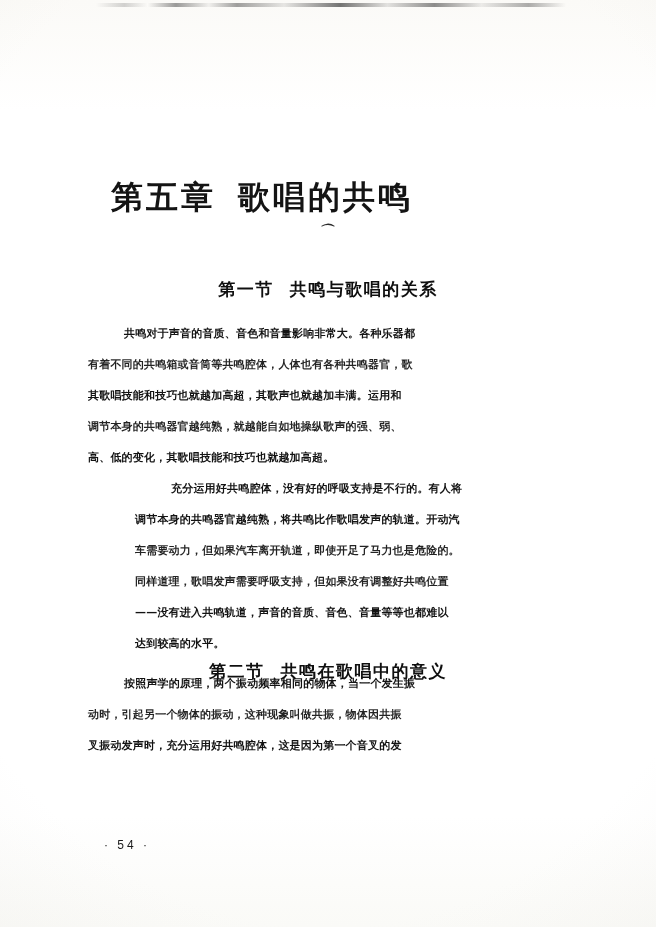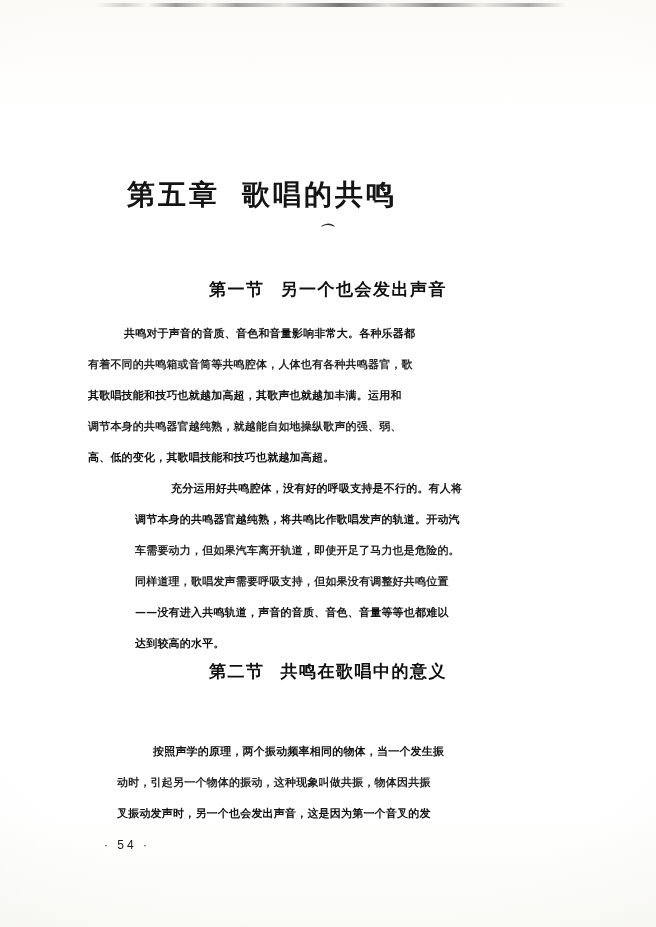--- a/index.html
+++ b/index.html
@@ -51,21 +51,21 @@
 
   
   #chapter-title {
     position: absolute;
     left: 0;
     top: 176px;
     width: 524px;
     text-align: center;
     font-family: "DejaVu Sans", sans-serif;
     font-weight: bold;
-    font-size: 28px;
+    font-size: 32px;
     letter-spacing: 3px;
     color: #141414;
   }
   #chapter-title .gap { display: inline-block; width: 22px; }
   #chapter-mark {
     position: absolute;
     left: 0;
     top: 222px;
     width: 656px;
     text-align: center;
@@ -101,21 +101,21 @@
   }
   .para .line {
     height: 31px;
     line-height: 31px;
     white-space: nowrap;
     letter-spacing: 0.2px;
   }
   .para .line.indent { text-indent: 36px; }
   #para-1 { top: 318px; }
   #para-2 { top: 473px; margin-left: 47px; }
-  #para-3 { top: 736px; margin-left: 29px; }
+  #para-3 { top: 668px; }
 
   
   .ink-light { opacity: .93; }
   .ink-heavy { opacity: 1; }
 
   
   #page-number {
     position: absolute;
     left: 104px;
     top: 838px;
@@ -134,21 +134,21 @@
   <div id="scan-edge-top"></div>
 
   <div class="content">
 
     <div id="chapter-title">
       <span>第五章</span><span class="gap"></span><span>歌唱的共鸣</span>
     </div>
     <div id="chapter-mark">⌒</div>
 
     <div class="section-heading" id="section-1">
-      <span>第一节</span><span class="gap"></span><span>另一个也会发出声音</span>
+      <span>第一节</span><span class="gap"></span><span>共鸣与歌唱的关系</span>
     </div>
 
     <div class="para" id="para-1">
       <div class="line indent ink-heavy">共鸣对于声音的音质、音色和音量影响非常大。各种乐器都</div>
       <div class="line ink-light">有着不同的共鸣箱或音筒等共鸣腔体，人体也有各种共鸣器官，歌</div>
       <div class="line ink-heavy">其歌唱技能和技巧也就越加高超，其歌声也就越加丰满。运用和</div>
       <div class="line ink-light">调节本身的共鸣器官越纯熟，就越能自如地操纵歌声的强、弱、</div>
       <div class="line ink-heavy">高、低的变化，其歌唱技能和技巧也就越加高超。</div>
     </div>
 
@@ -161,19 +161,19 @@
       <div class="line ink-heavy">达到较高的水平。</div>
     </div>
 
     <div class="section-heading" id="section-2">
       <span>第二节</span><span class="gap"></span><span>共鸣在歌唱中的意义</span>
     </div>
 
     <div class="para" id="para-3">
       <div class="line indent ink-heavy">按照声学的原理，两个振动频率相同的物体，当一个发生振</div>
       <div class="line ink-light">动时，引起另一个物体的振动，这种现象叫做共振，物体因共振</div>
-      <div class="line ink-heavy">叉振动发声时，另一个也会发出声音，这是因为第一个音叉的发</div>
+      <div class="line ink-heavy">叉振动发声时，充分运用好共鸣腔体，这是因为第一个音叉的发</div>
     </div>
 
     <div id="page-number">· 54 ·</div>
 
   </div>
 </div>
 
 </body></html>

